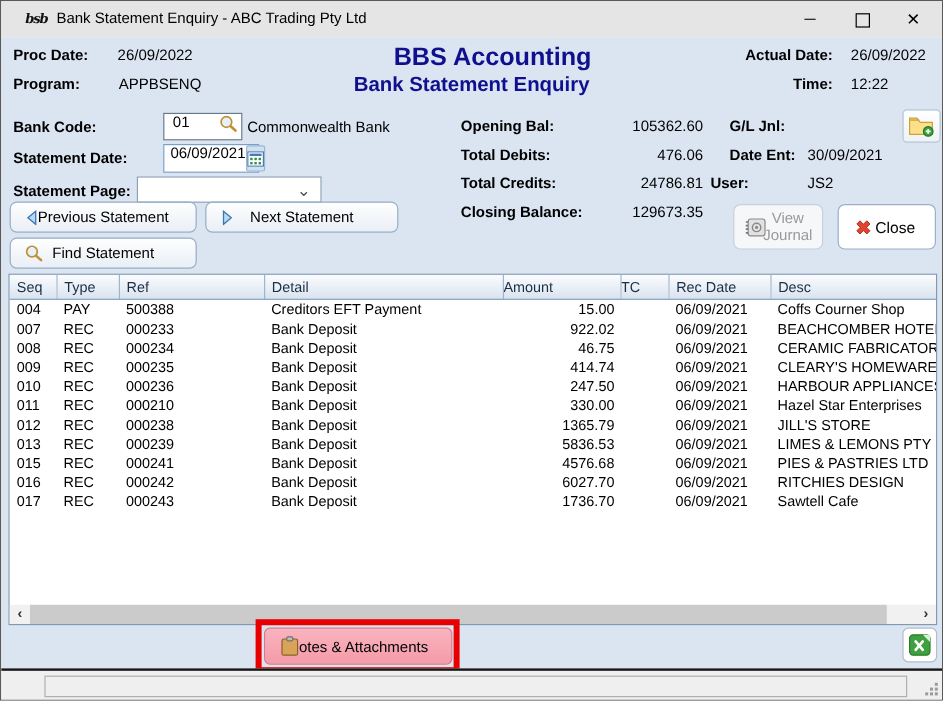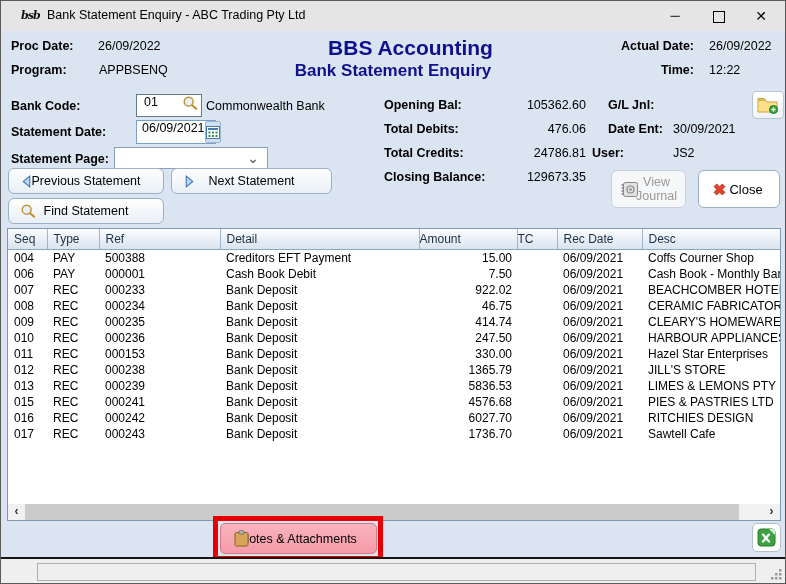--- a/index.html
+++ b/index.html
@@ -254,30 +254,20 @@
     <td class="c-seq">004</td>
     <td class="c-type">PAY</td>
     <td class="c-ref">500388</td>
     <td class="c-detail">Creditors EFT Payment</td>
     <td class="c-amt">15.00</td>
     <td class="c-tc"></td>
     <td class="c-recdate">06/09/2021</td>
     <td class="c-desc">Coffs Courner Shop</td>
   </tr>
             <tr>
-    <td class="c-seq">006</td>
-    <td class="c-type">PAY</td>
-    <td class="c-ref">000001</td>
-    <td class="c-detail">Cash Book Debit</td>
-    <td class="c-amt">7.50</td>
-    <td class="c-tc"></td>
-    <td class="c-recdate">06/09/2021</td>
-    <td class="c-desc">Cash Book - Monthly Bar</td>
-  </tr>
-            <tr>
     <td class="c-seq">007</td>
     <td class="c-type">REC</td>
     <td class="c-ref">000233</td>
     <td class="c-detail">Bank Deposit</td>
     <td class="c-amt">922.02</td>
     <td class="c-tc"></td>
     <td class="c-recdate">06/09/2021</td>
     <td class="c-desc">BEACHCOMBER HOTEL</td>
   </tr>
             <tr>
@@ -306,21 +296,21 @@
     <td class="c-ref">000236</td>
     <td class="c-detail">Bank Deposit</td>
     <td class="c-amt">247.50</td>
     <td class="c-tc"></td>
     <td class="c-recdate">06/09/2021</td>
     <td class="c-desc">HARBOUR APPLIANCES</td>
   </tr>
             <tr>
     <td class="c-seq">011</td>
     <td class="c-type">REC</td>
-    <td class="c-ref">000153</td>
+    <td class="c-ref">000210</td>
     <td class="c-detail">Bank Deposit</td>
     <td class="c-amt">330.00</td>
     <td class="c-tc"></td>
     <td class="c-recdate">06/09/2021</td>
     <td class="c-desc">Hazel Star Enterprises</td>
   </tr>
             <tr>
     <td class="c-seq">012</td>
     <td class="c-type">REC</td>
     <td class="c-ref">000238</td>

